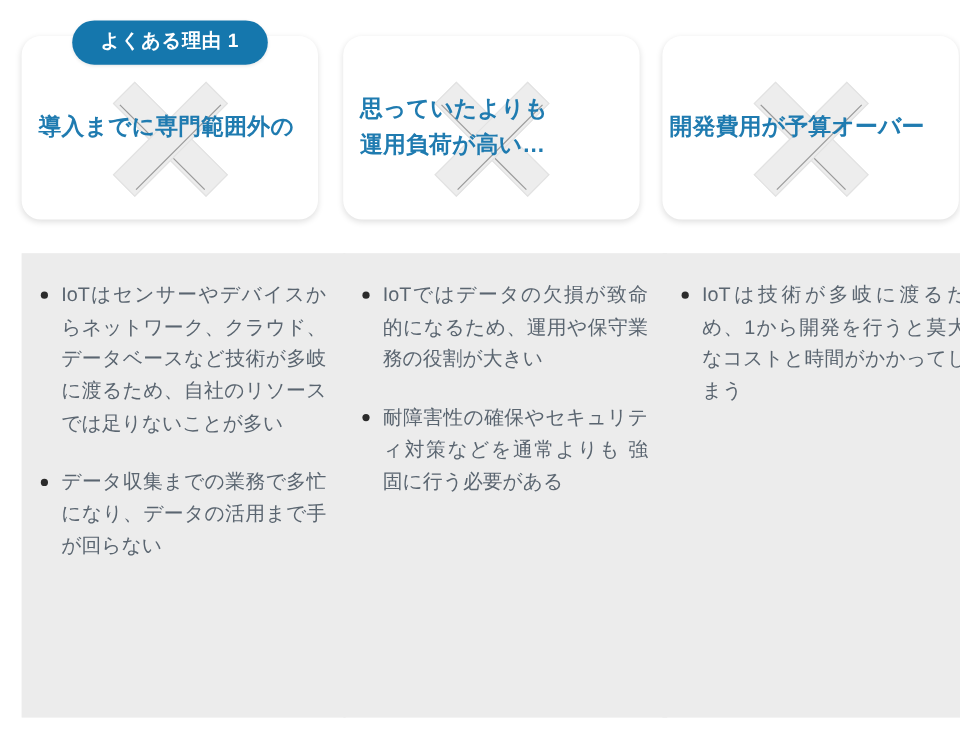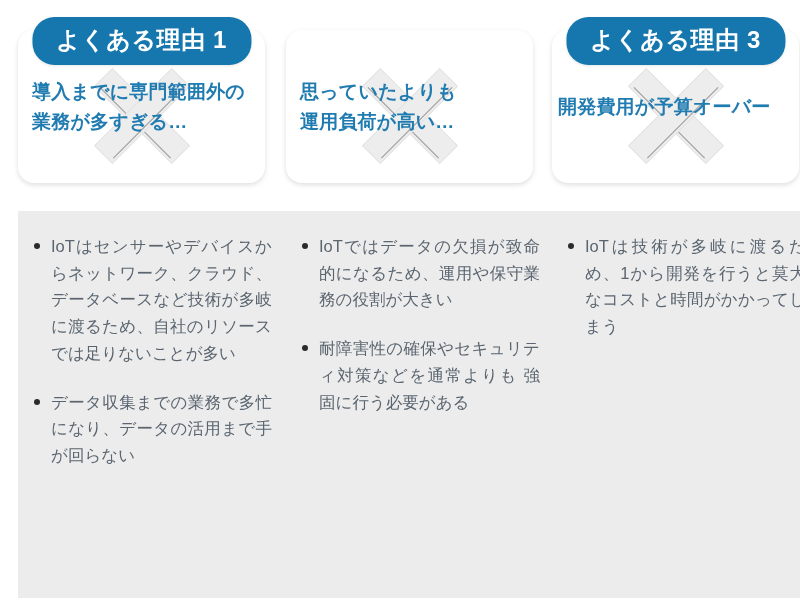--- a/index.html
+++ b/index.html
@@ -101,21 +101,21 @@
   .card-heading .line { display: block; white-space: nowrap; }
 
   .badge {
     position: absolute;
     top: 17px;
     left: 50%;
     transform: translateX(-50%);
     z-index: 5;
     background: #1577ad;
     color: #ffffff;
-    font-size: 24px;
+    font-size: 16px;
     font-weight: 700;
     letter-spacing: 0.6px;
     padding: 7px 24px 9px 24px;
     border-radius: 22px;
     white-space: nowrap;
     box-shadow: 0 1px 3px rgba(0,0,0,0.10);
   }
 
   
   .panel {
@@ -164,21 +164,20 @@
         <div class="x-mark">
           <div class="x-bar a">
               <div class="shine"></div>
             </div>
           <div class="x-bar b">
               <div class="shine"></div>
             </div>
         </div>
         <div class="card-heading">
           <span class="line">導入までに専門範囲外の</span>
-          <span class="line">業務が多すぎる…</span>
         </div>
       </div>
       <div class="badge">よくある理由 1</div>
     </div>
     <div class="panel">
       <ul>
         <li>IoTはセンサーやデバイスからネットワーク、クラウド、データベースなど技術が多岐に渡るため、自社のリソースでは足りないことが多い</li>
         <li>データ収集までの業務で多忙になり、データの活用まで手が回らない</li>
       </ul>
     </div>
@@ -217,21 +216,20 @@
               <div class="shine"></div>
             </div>
           <div class="x-bar b">
               <div class="shine"></div>
             </div>
         </div>
         <div class="card-heading centered">
           <span class="line">開発費用が予算オーバー</span>
         </div>
       </div>
-      <div class="badge">よくある理由 3</div>
     </div>
     <div class="panel">
       <ul>
         <li>IoTは技術が多岐に渡るため、1から開発を行うと莫大なコストと時間がかかってしまう</li>
       </ul>
     </div>
   </div>
 
 </div>
 

